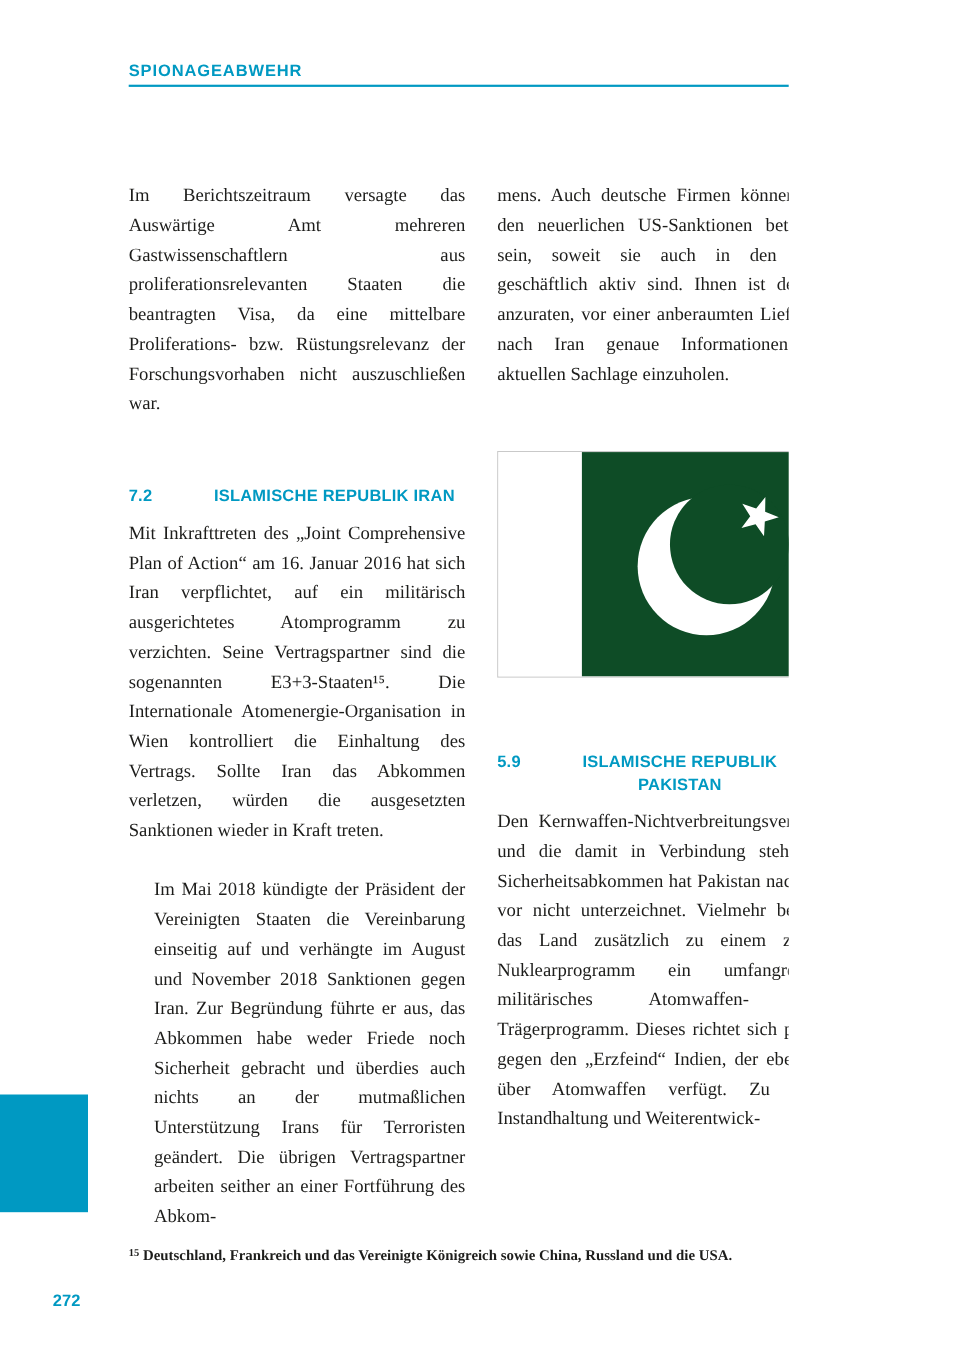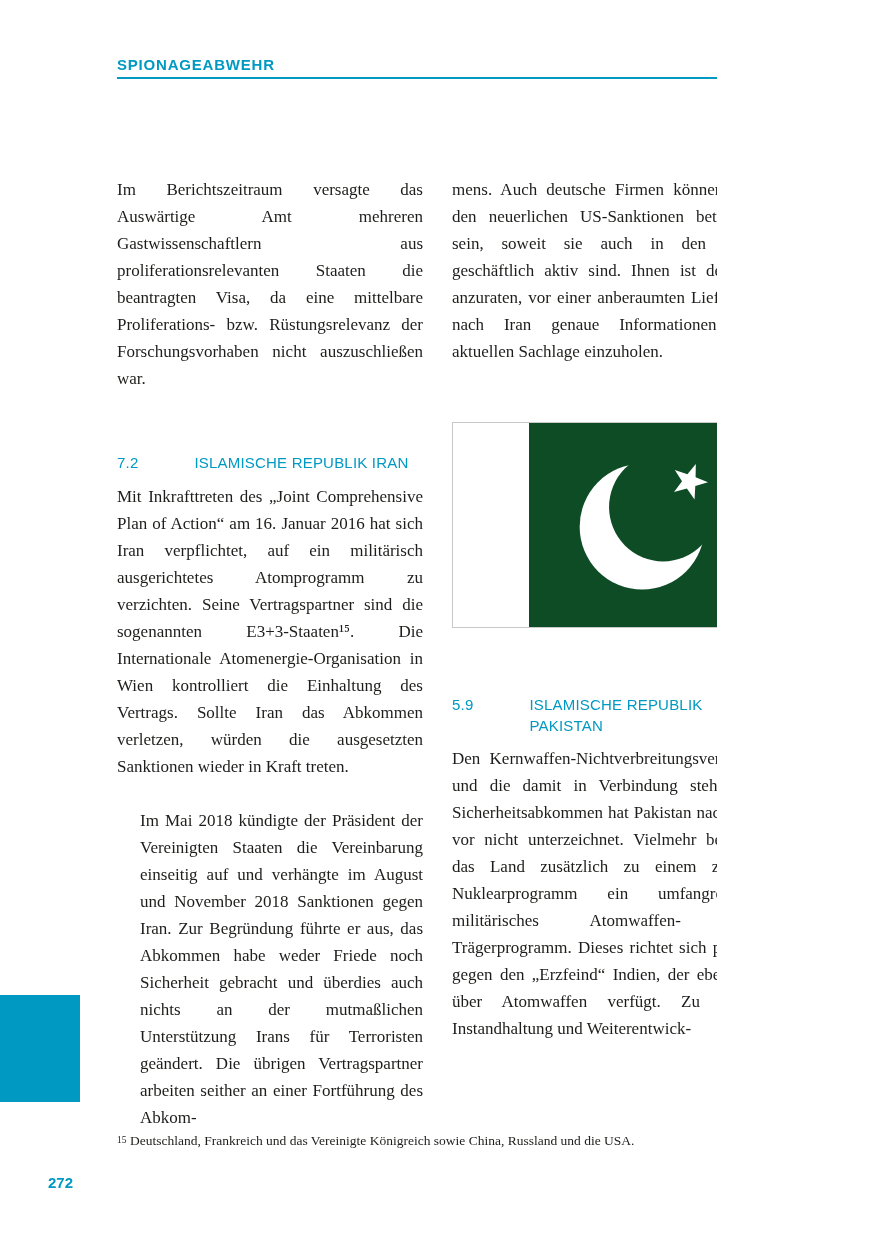--- a/index.html
+++ b/index.html
@@ -8,44 +8,44 @@
     font-family: "Liberation Serif", "DejaVu Serif", serif;
     color: #1d1d1b; overflow: hidden;
   }
   .running-head {
     position: absolute; left: 117px; top: 56px;
     font-family: "Liberation Sans", "DejaVu Sans", sans-serif;
     font-weight: 700; font-size: 15px; letter-spacing: 0.8px; color: #0099C2;
   }
   .head-rule { position: absolute; left: 117px; top: 77px; width: 641px; height: 2px; background: #0099C2; }
   .col {
-    position: absolute; top: 176px; width: 306px;
+    position: absolute; top: 164px; width: 306px;
     font-size: 17px; line-height: 27px; text-align: justify; hyphens: auto;
   }
   .col-left { left: 117px; }
   .col-right { left: 452px; }
   .body-para { margin: 0; }
   .spaced { margin-top: 27px; margin-left: 23px; }
   .sec-head {
     display: flex; gap: 11px; margin: 0;
     font-family: "Liberation Sans", "DejaVu Sans", sans-serif;
-    font-weight: 400; font-size: 15px; line-height: 21px;
-    color: #0099C2; letter-spacing: 0.2px; text-align: left;
+    font-weight: 700; font-size: 15px; line-height: 21px;
+    color: #0099C2; letter-spacing: 0.2px; text-align: center;
   }
   .sec-head-iran { margin-top: 60px; margin-bottom: 10px; }
   .sec-head-pakistan { margin-top: 66px; margin-bottom: 9px; }
   .sec-title { white-space: pre-line; padding-left: 45px; }
   .flag-wrap { margin: 57px 0 0 0; width: 306px; height: 206px; border: 1px solid #c9c9c9; box-sizing: border-box; }
   .flag-wrap svg { display: block; width: 100%; height: 100%; }
   .chapter-marker { position: absolute; left: 0; top: 995px; width: 80px; height: 107px; background: #0099C2; }
   .footnotes {
     position: absolute; left: 117px; top: 1131px; width: 634px;
     font-size: 13.5px; line-height: 19px; color: #1d1d1b; text-align: left;
   }
-  .fn { position: relative; padding-left: 13px; }
+  .fn { position: relative; padding-left: 13px; font-weight: bold; }
   .fn-marker { position: absolute; left: 0; top: 0; font-size: 9.5px; }
   .page-number {
     position: absolute; left: 48px; top: 1174px;
     font-family: "Liberation Sans", "DejaVu Sans", sans-serif;
     font-weight: 700; font-size: 15px; color: #0099C2;
   }
 </style>
 </head>
 <body>
 

